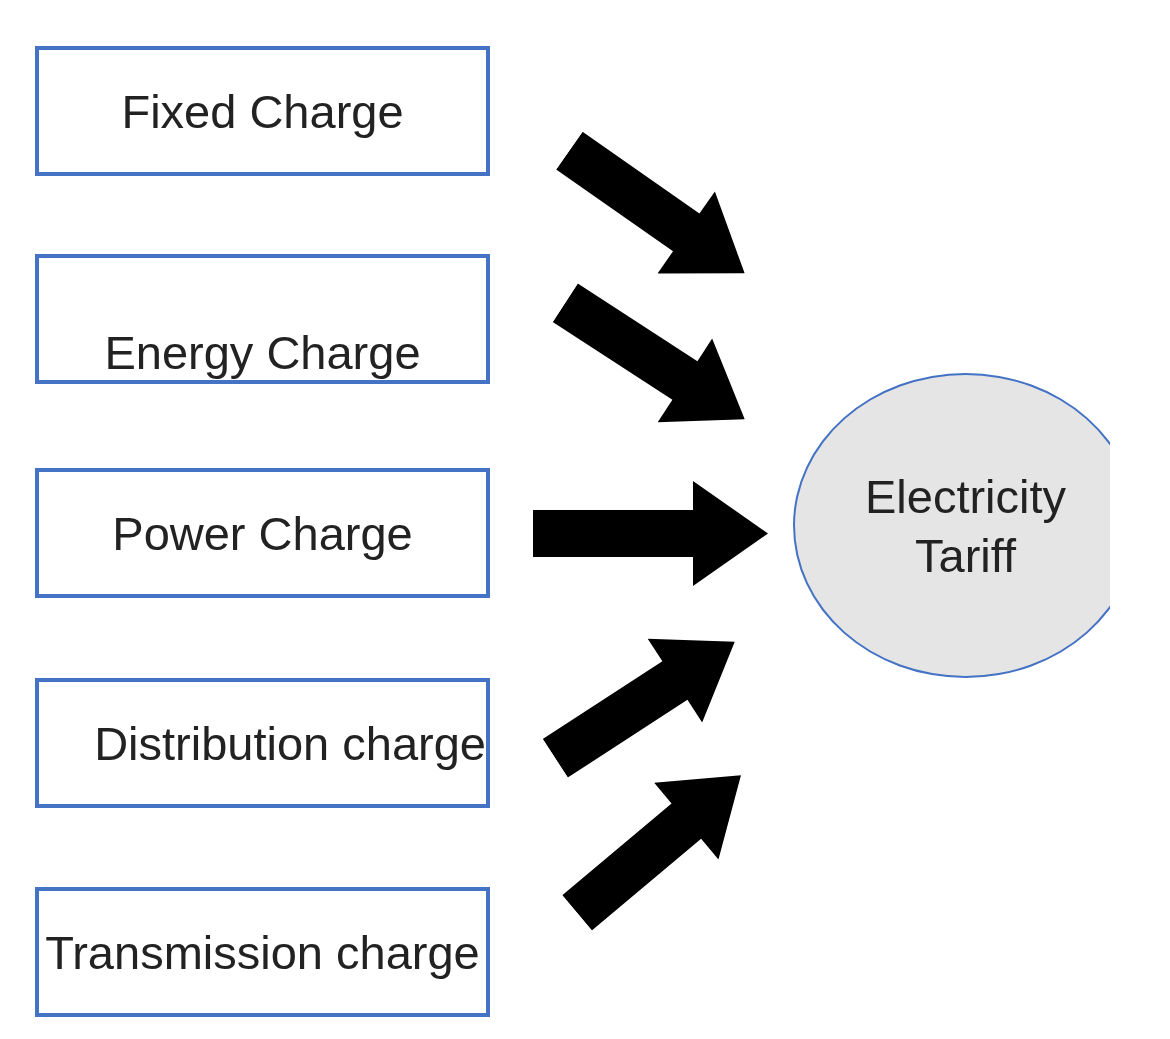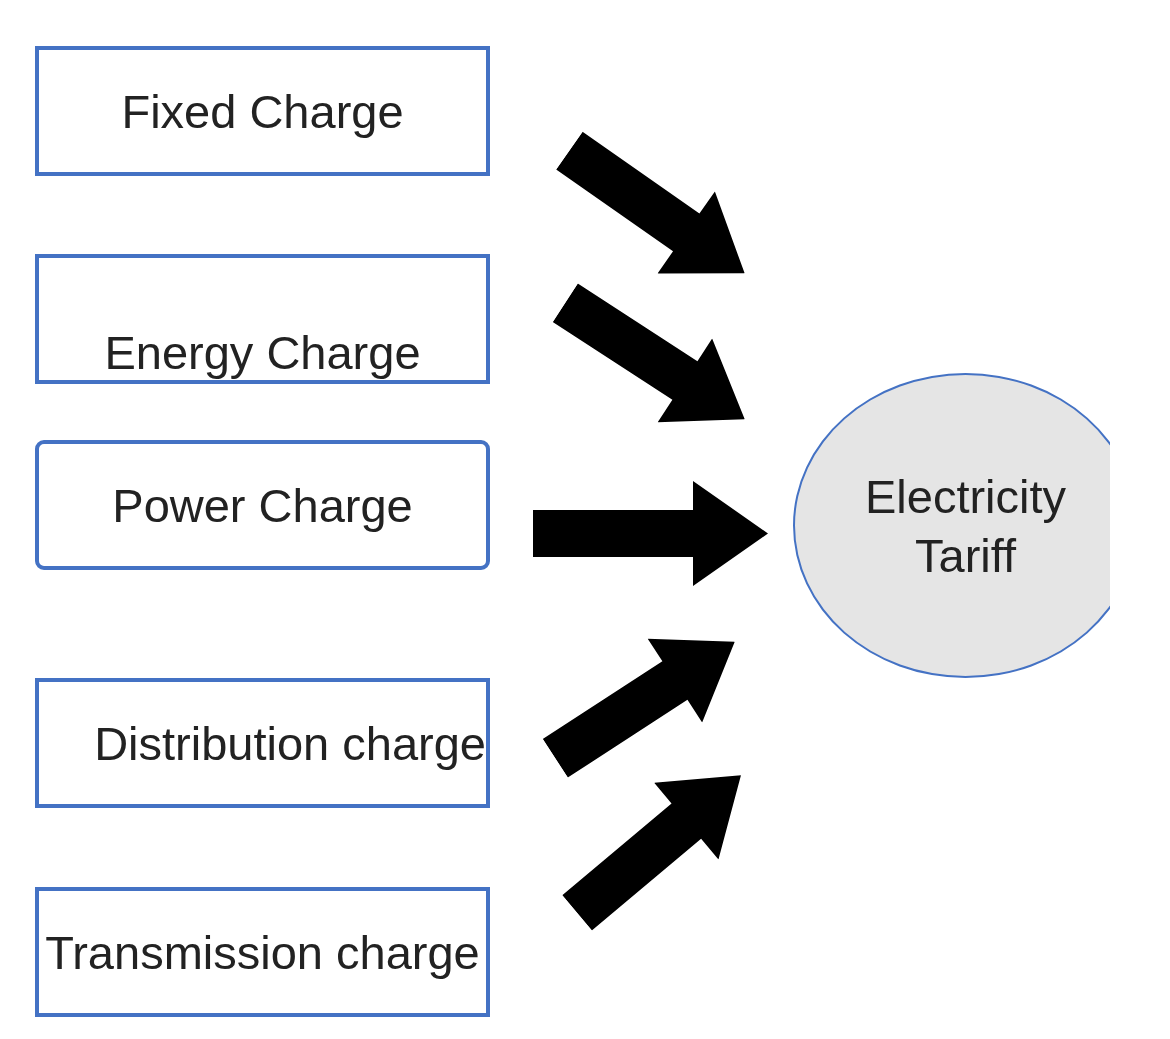--- a/index.html
+++ b/index.html
@@ -27,21 +27,21 @@
     justify-content: center;
   }
   .source-box .label {
     font-size: 47px;
     color: #222222;
     letter-spacing: 0px;
     white-space: nowrap;
   }
   .box-1 { top: 46px; }
   .box-2 { top: 254px; align-items: flex-end; }
-  .box-3 { top: 440px; border-radius: 9px; }
+  .box-3 { top: 468px; }
   .box-4 { top: 678px; justify-content: flex-end; }
   .box-5 { top: 887px; }
 
   .arrow {
     position: absolute;
     display: block;
   }
   .arrow svg { display: block; width: 100%; height: 100%; }
 
   .target-circle {

